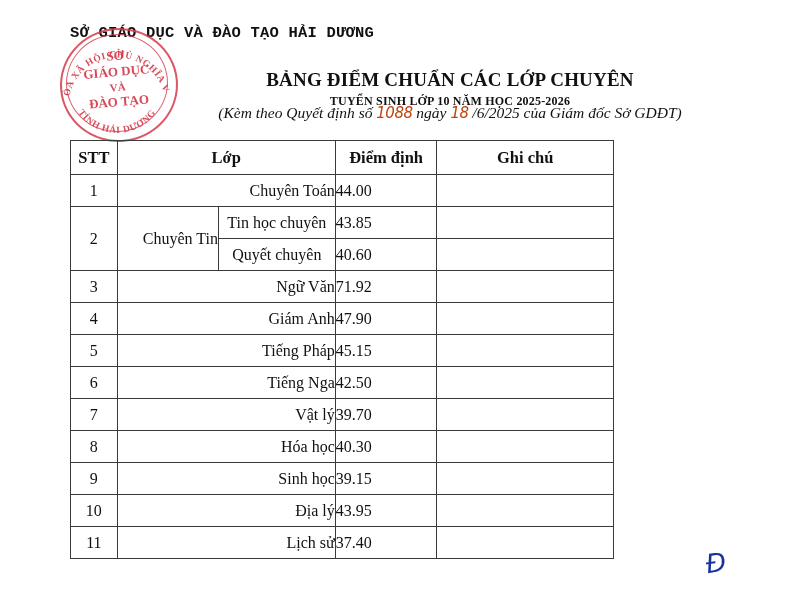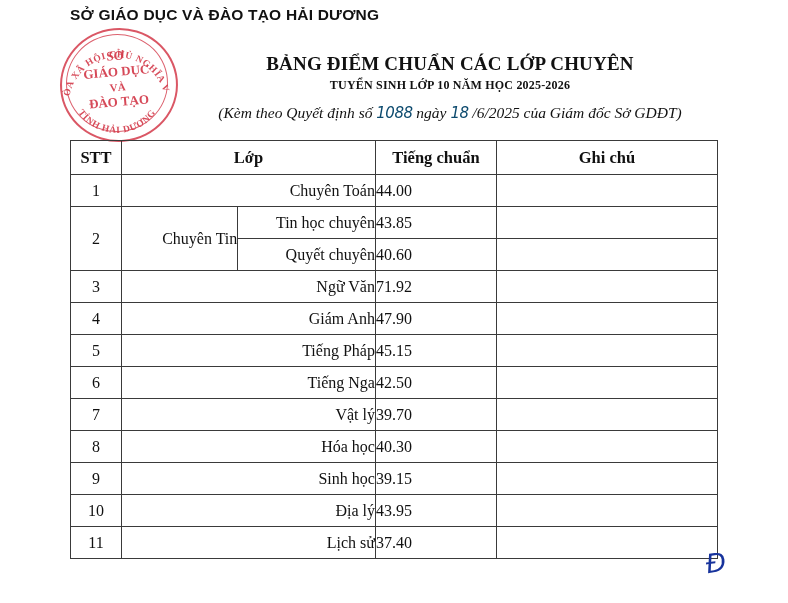--- a/index.html
+++ b/index.html
@@ -19,32 +19,32 @@
   .page {
     position: relative;
     width: 788px;
     height: 603px;
   }
 
   
   .dept-line {
     position: absolute;
     left: 70px;
-    top: 6px;
-    font-family: Liberation Sans, sans-serif;
+    top: 24px;
+    font-family: Liberation Mono, monospace;
     font-weight: bold;
     font-size: 15.5px;
     letter-spacing: 0.2px;
     white-space: nowrap;
   }
 
   .title-block {
     position: absolute;
     left: 190px;
-    top: 52px;
+    top: 68px;
     width: 520px;
     text-align: center;
   }
   .title-main {
     font-weight: bold;
     font-size: 19px;
     letter-spacing: 0.2px;
     line-height: 1.25;
   }
   .title-sub {
@@ -60,21 +60,21 @@
     top: 104px;
     width: 520px;
     text-align: center;
     font-style: italic;
     font-size: 15.5px;
     white-space: nowrap;
   }
   .hand {
     font-family: "DejaVu Sans", sans-serif;
     font-style: italic;
-    color: #0c4a6e;
+    color: #c2410c;
     font-size: 15px;
     letter-spacing: -0.5px;
   }
 
   
   .stamp {
     position: absolute;
     left: 58px;
     top: 26px;
     width: 124px;
@@ -136,21 +136,21 @@
     font-weight: bold;
     fill: #d33a4a;
     letter-spacing: 0.6px;
   }
 
   
   table.score-table {
     position: absolute;
     left: 70px;
     top: 140px;
-    width: 648px;
+    width: 544px;
     border-collapse: collapse;
     font-size: 16px;
   }
   table.score-table th,
   table.score-table td {
     border: 1px solid #3a3a3a;
     padding: 0;
     height: 31px;
     vertical-align: middle;
   }
@@ -160,21 +160,21 @@
     font-size: 16.5px;
     height: 33px;
   }
   .col-stt { width: 52px; text-align: center; }
   .col-lop { width: 228px; }
   .col-diem { width: 128px; text-align: right; }
   .col-ghi  { width: 240px; margin-top: 20px; }
 
   td.stt { text-align: center; }
   td.lop { padding-left: 10px; text-align: right; }
-  td.sub { padding-left: 10px; text-align: right; }
+  td.sub { padding-left: 10px; text-align: center; }
   td.diem { text-align: left; padding-right: 34px; }
   td.ghi { }
 
   .signature {
     position: absolute;
     left: 706px;
     top: 548px;
     color: #17339c;
     font-family: "DejaVu Sans", sans-serif;
     font-size: 26px;
@@ -223,21 +223,21 @@
     <span>ngày</span>
     <span class="hand">18</span>
     <span>/6/2025 của Giám đốc Sở GDĐT)</span>
   </div>
 
   <table class="score-table">
     <thead>
       <tr>
         <th class="col-stt">STT</th>
         <th class="col-lop" colspan="2">Lớp</th>
-        <th class="col-diem">Tiếng chuẩn</th>
+        <th class="col-diem">Điểm định</th>
         <th class="col-ghi">Ghi chú</th>
       </tr>
     </thead>
     <tbody>
       <tr>
         <td class="stt">1</td>
         <td class="lop" colspan="2">Chuyên Toán</td>
         <td class="diem">44.00</td>
         <td class="ghi"></td>
       </tr>

